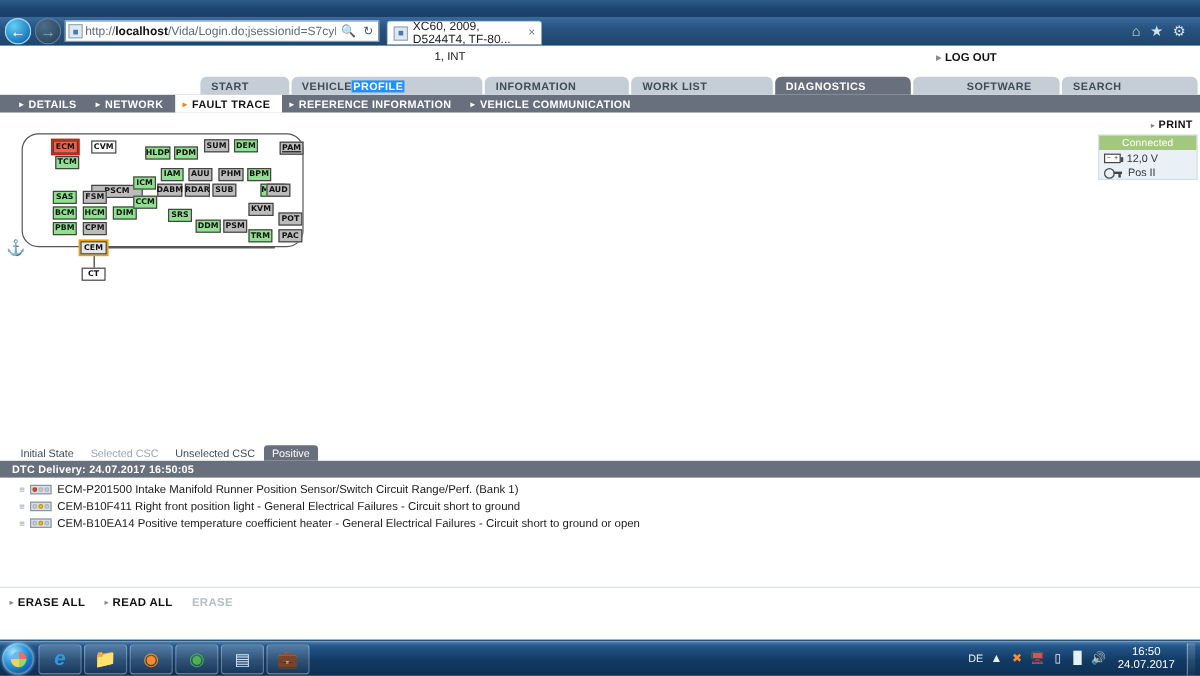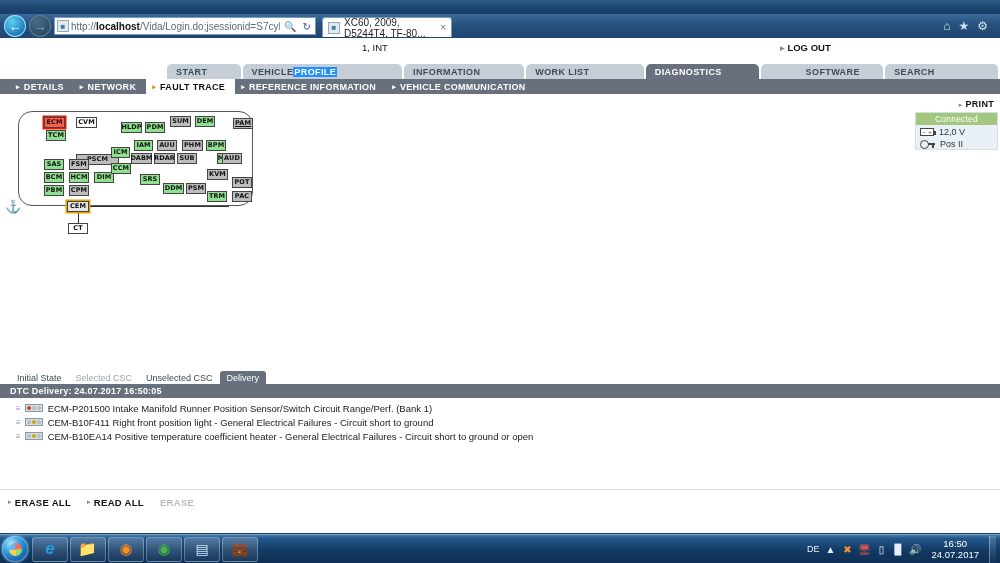--- a/index.html
+++ b/index.html
@@ -363,21 +363,21 @@
         <div class="node n-yellow" style="left: 53px; top: 90px; width: 22px;">CEM</div>
         <div class="node n-white" style="left: 54px; top: 112px; width: 20px;">CT</div>
       </div>
     <div class="anchor">⚓</div>
 
     <div class="btabs">
       <div class="btrow" id="bottom-tabs">
           <div class="btab">Initial State</div>
           <div class="btab dim">Selected CSC</div>
           <div class="btab">Unselected CSC</div>
-          <div class="btab sel">Delivery</div>
+          <div class="btab sel">Positive</div>
         </div>
       <div class="dtchdr">DTC Delivery: 24.07.2017 16:50:05</div>
       <div class="dtclist" id="dtc-list">
           <div class="dtcrow">
             <span class="grip">≡</span>
             <span class="leds">
               <span class="led r"></span>
               <span class="led"></span>
               <span class="led"></span>
             </span>

